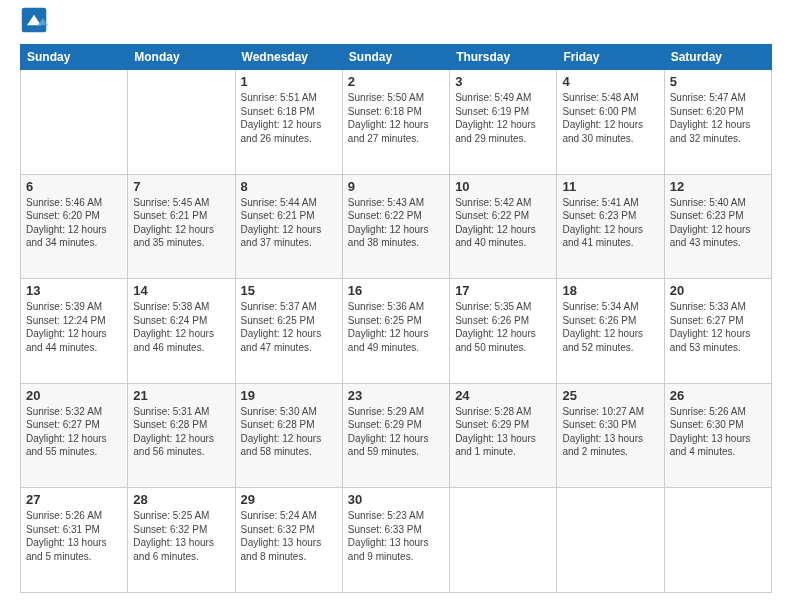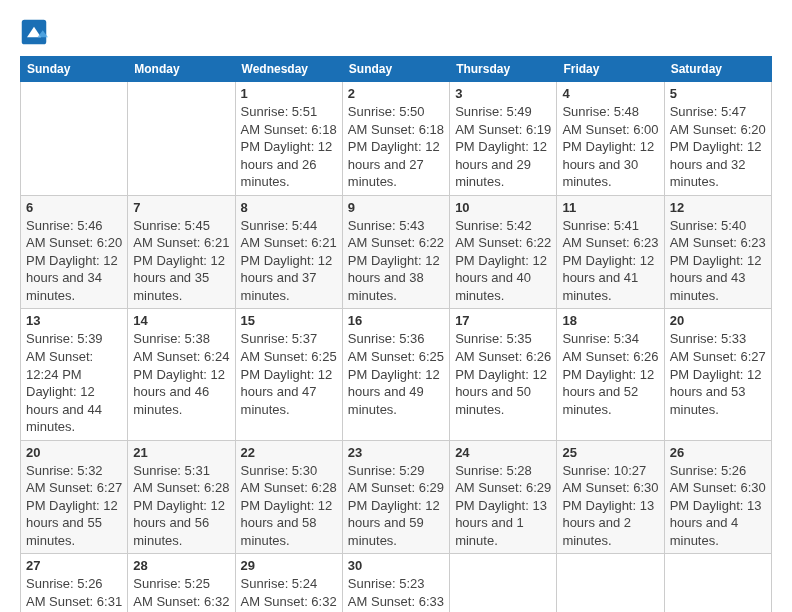--- a/index.html
+++ b/index.html
@@ -6,21 +6,21 @@
     body {
       font-family: Arial, sans-serif;
       background: #fff;
       width: 792px;
       height: 612px;
       overflow: hidden;
     }
     .page {
       width: 792px;
       height: 603px;
-      padding: 18px 20px 10px 20px;
+      padding: 6px 20px 10px 20px;
       display: flex;
       flex-direction: column;
     }
     .header {
       display: flex;
       justify-content: space-between;
       align-items: flex-start;
       margin-bottom: 10px;
     }
     .logo {
@@ -81,21 +81,21 @@
       height: 88px;
     }
     .day-num {
       font-size: 13px;
       font-weight: bold;
       color: #333;
       display: block;
       margin-bottom: 2px;
     }
     .day-info {
-      font-size: 13px;
+      font-size: 10px;
       color: #444;
       line-height: 1.35;
     }
     .empty { background: #fff; }
     tr:nth-child(even) td { background: #f7f7f7; }
     tr:nth-child(odd) td { background: #fff; }
     .calendar thead tr th { background: #1a6fb5; }
   </style>
 </head>
 <body>
@@ -261,21 +261,21 @@
 Sunset: 6:27 PM
 Daylight: 12 hours and 55 minutes.</div>
           </td>
           <td>
             <span class="day-num">21</span>
             <div class="day-info">Sunrise: 5:31 AM
 Sunset: 6:28 PM
 Daylight: 12 hours and 56 minutes.</div>
           </td>
           <td>
-            <span class="day-num">22</span>
+            <span class="day-num">19</span>
             <div class="day-info">Sunrise: 5:30 AM
 Sunset: 6:28 PM
 Daylight: 12 hours and 58 minutes.</div>
           </td>
           <td>
             <span class="day-num">23</span>
             <div class="day-info">Sunrise: 5:29 AM
 Sunset: 6:29 PM
 Daylight: 12 hours and 59 minutes.</div>
           </td>

